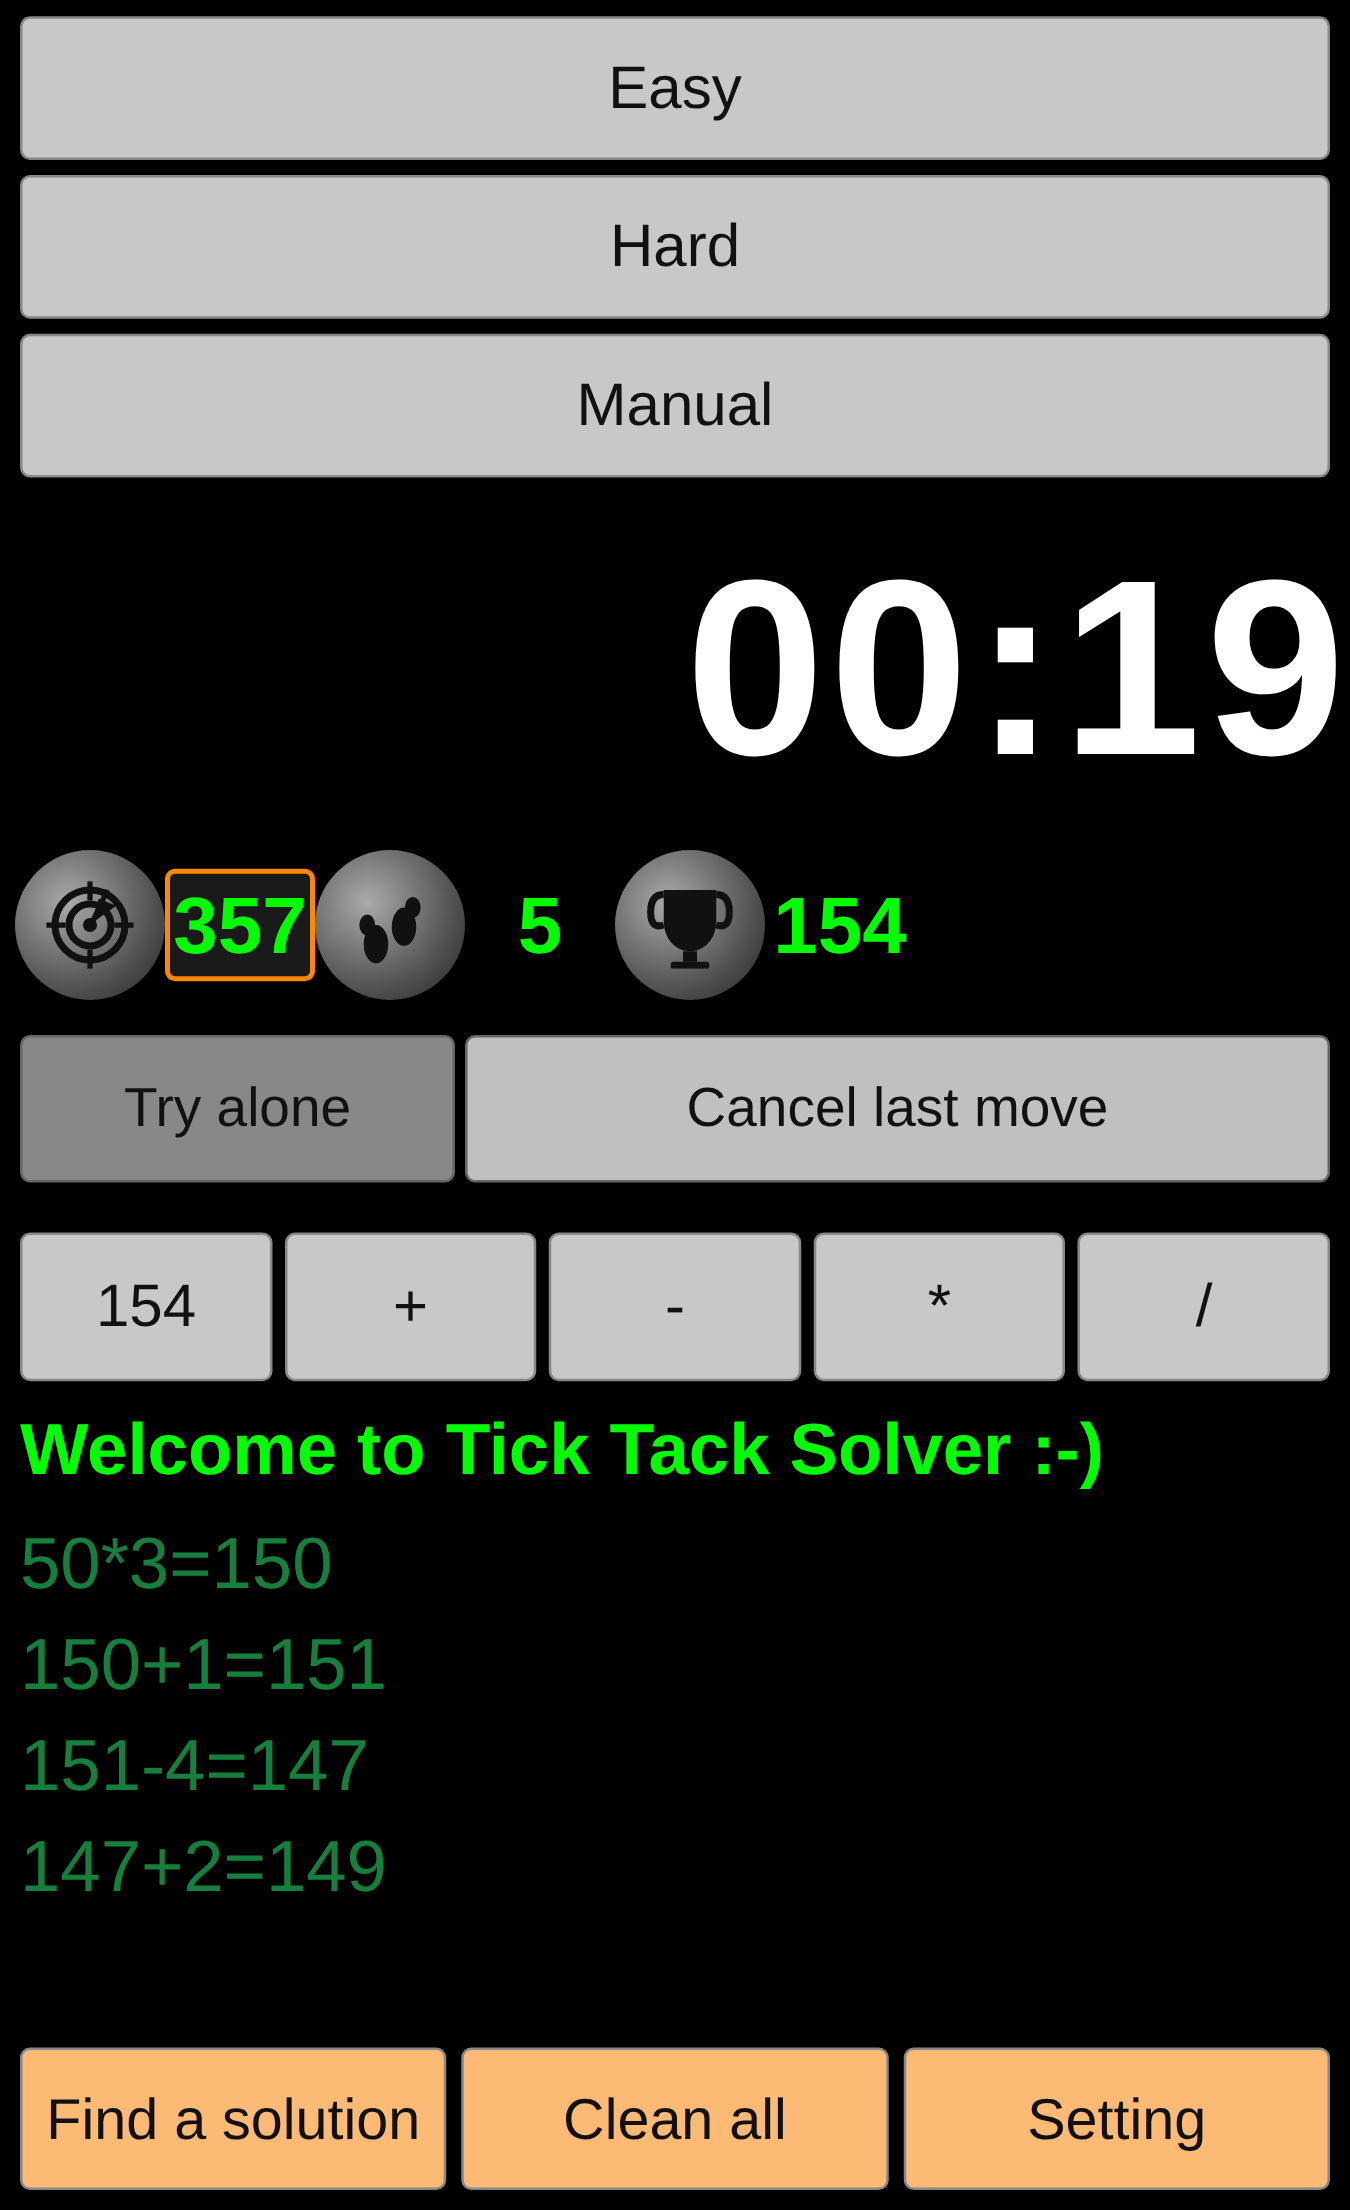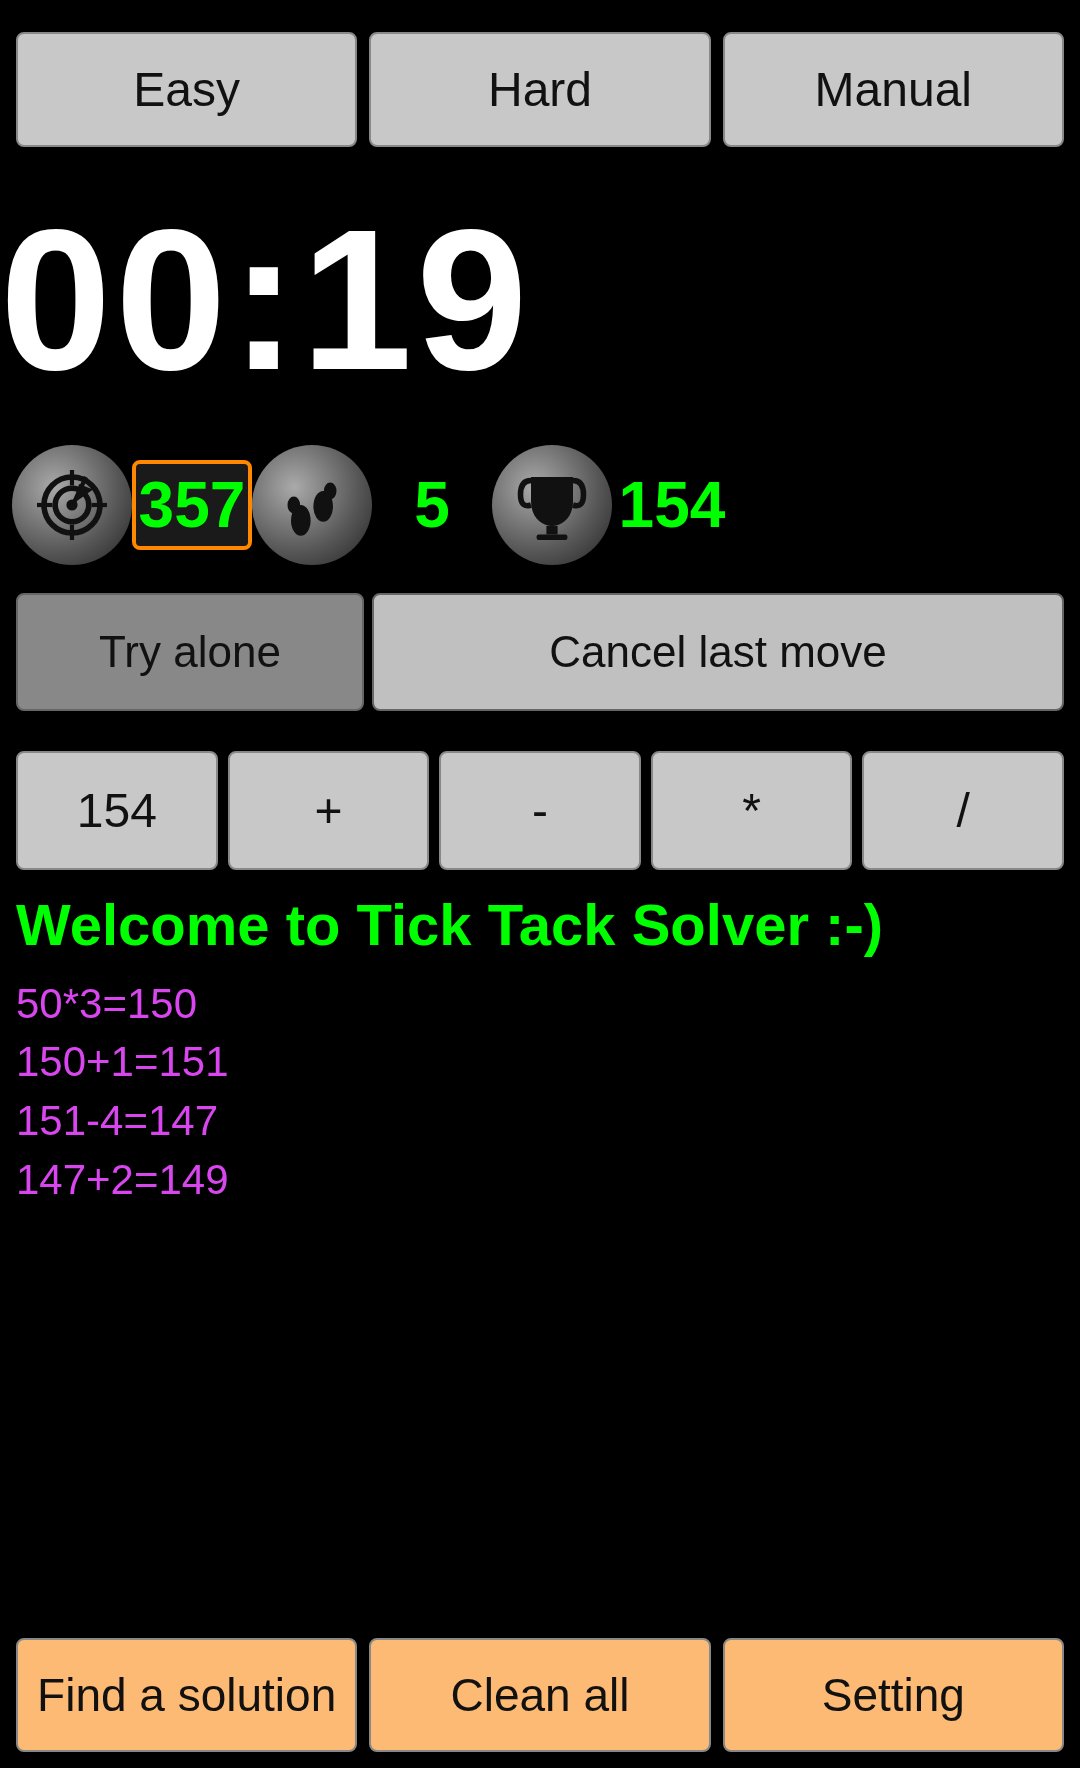--- a/index.html
+++ b/index.html
@@ -12,39 +12,40 @@
       background-color: #000;
       width: 1080px;
       min-height: 1768px;
       font-family: Arial, sans-serif;
       overflow-x: hidden;
     }
 
     .top-buttons {
       display: flex;
       width: 100%;
-      padding: 32px 16px 8px 16px;
+      padding: 13px 16px 8px 16px;
       gap: 12px;
+      flex-direction: column;
     }
 
     .top-btn {
       flex: 1;
       padding: 28px 0;
       background: #c8c8c8;
       border: 2px solid #888;
       border-radius: 8px;
       font-size: 48px;
       color: #111;
       cursor: pointer;
       font-family: Arial, sans-serif;
     }
 
     .timer-container {
       display: flex;
-      justify-content: flex-start;
+      justify-content: flex-end;
       align-items: center;
       padding: 30px 0 20px 0;
     }
 
     .timer-display {
       font-size: 200px;
       color: #fff;
       font-weight: bold;
       letter-spacing: 4px;
     }
@@ -139,22 +140,22 @@
 
     .welcome-text {
       font-size: 58px;
       color: #00ff00;
       font-weight: bold;
       margin-bottom: 15px;
       line-height: 1.2;
     }
 
     .history-line {
-      font-size: 42px;
-      color: #d946ef;
+      font-size: 58px;
+      color: #15803d;
       line-height: 1.4;
     }
 
     .bottom-buttons {
       display: flex;
       padding: 16px 16px;
       gap: 12px;
       position: fixed;
       bottom: 0;
       left: 0;

